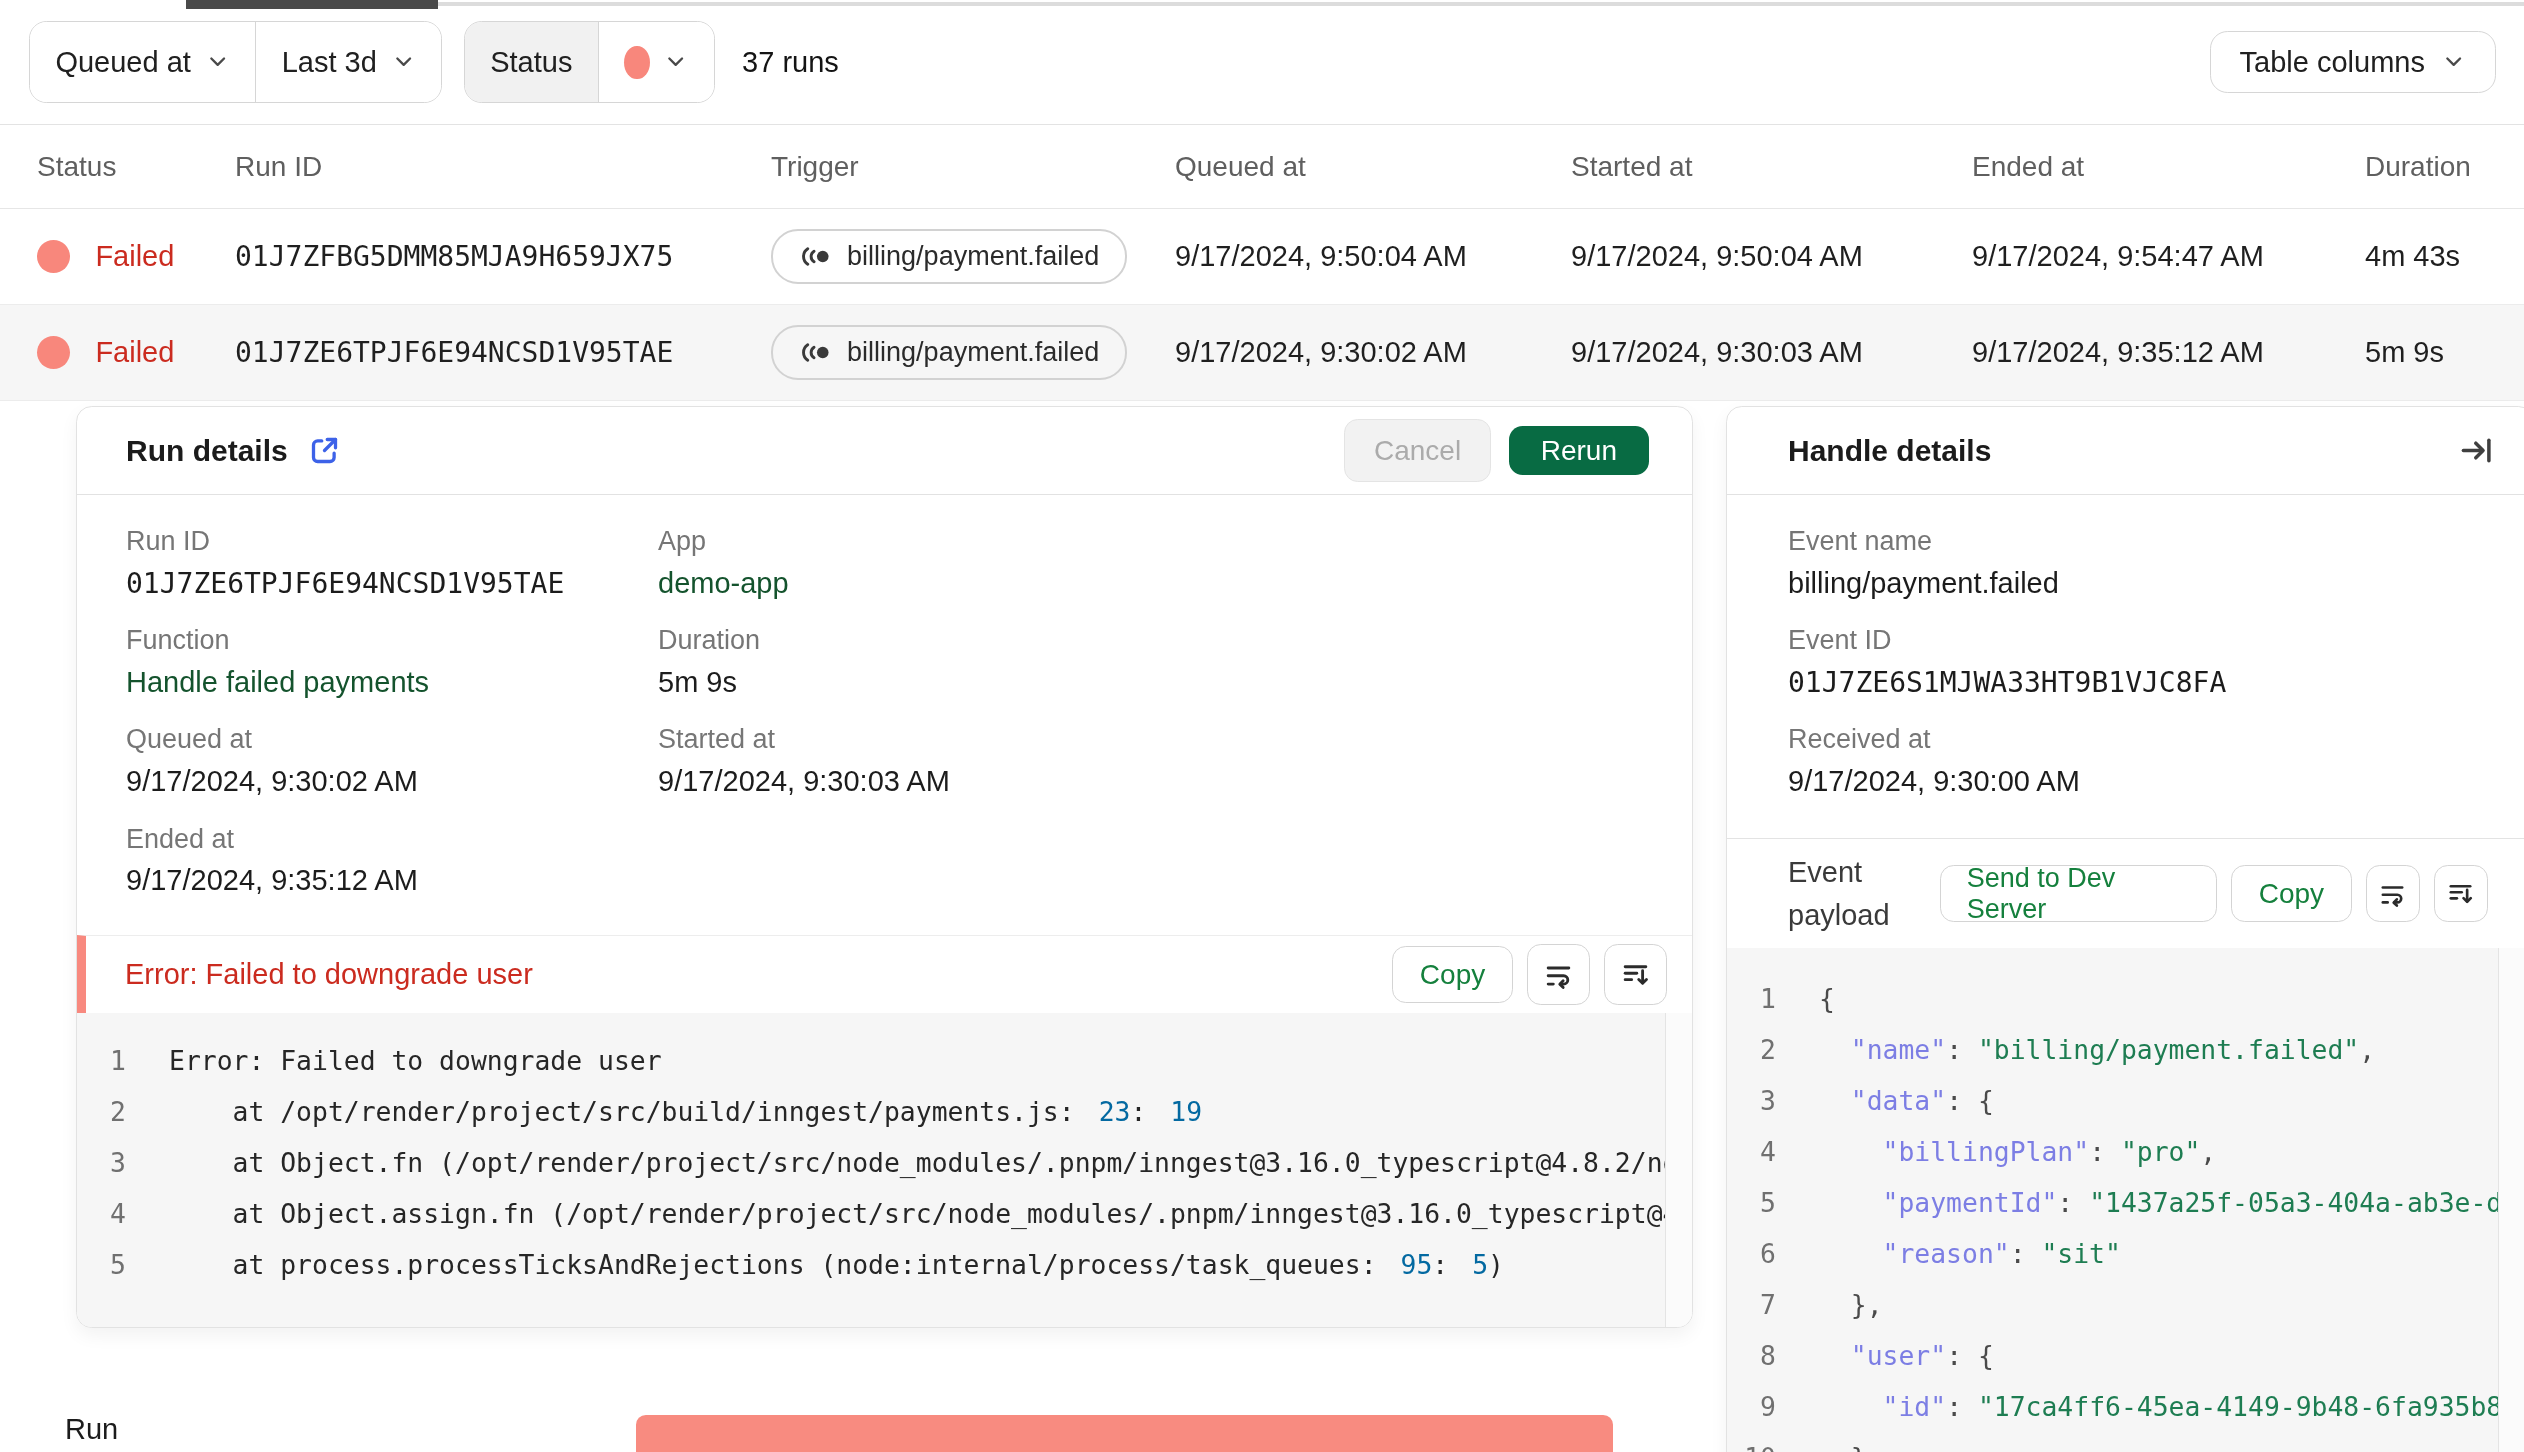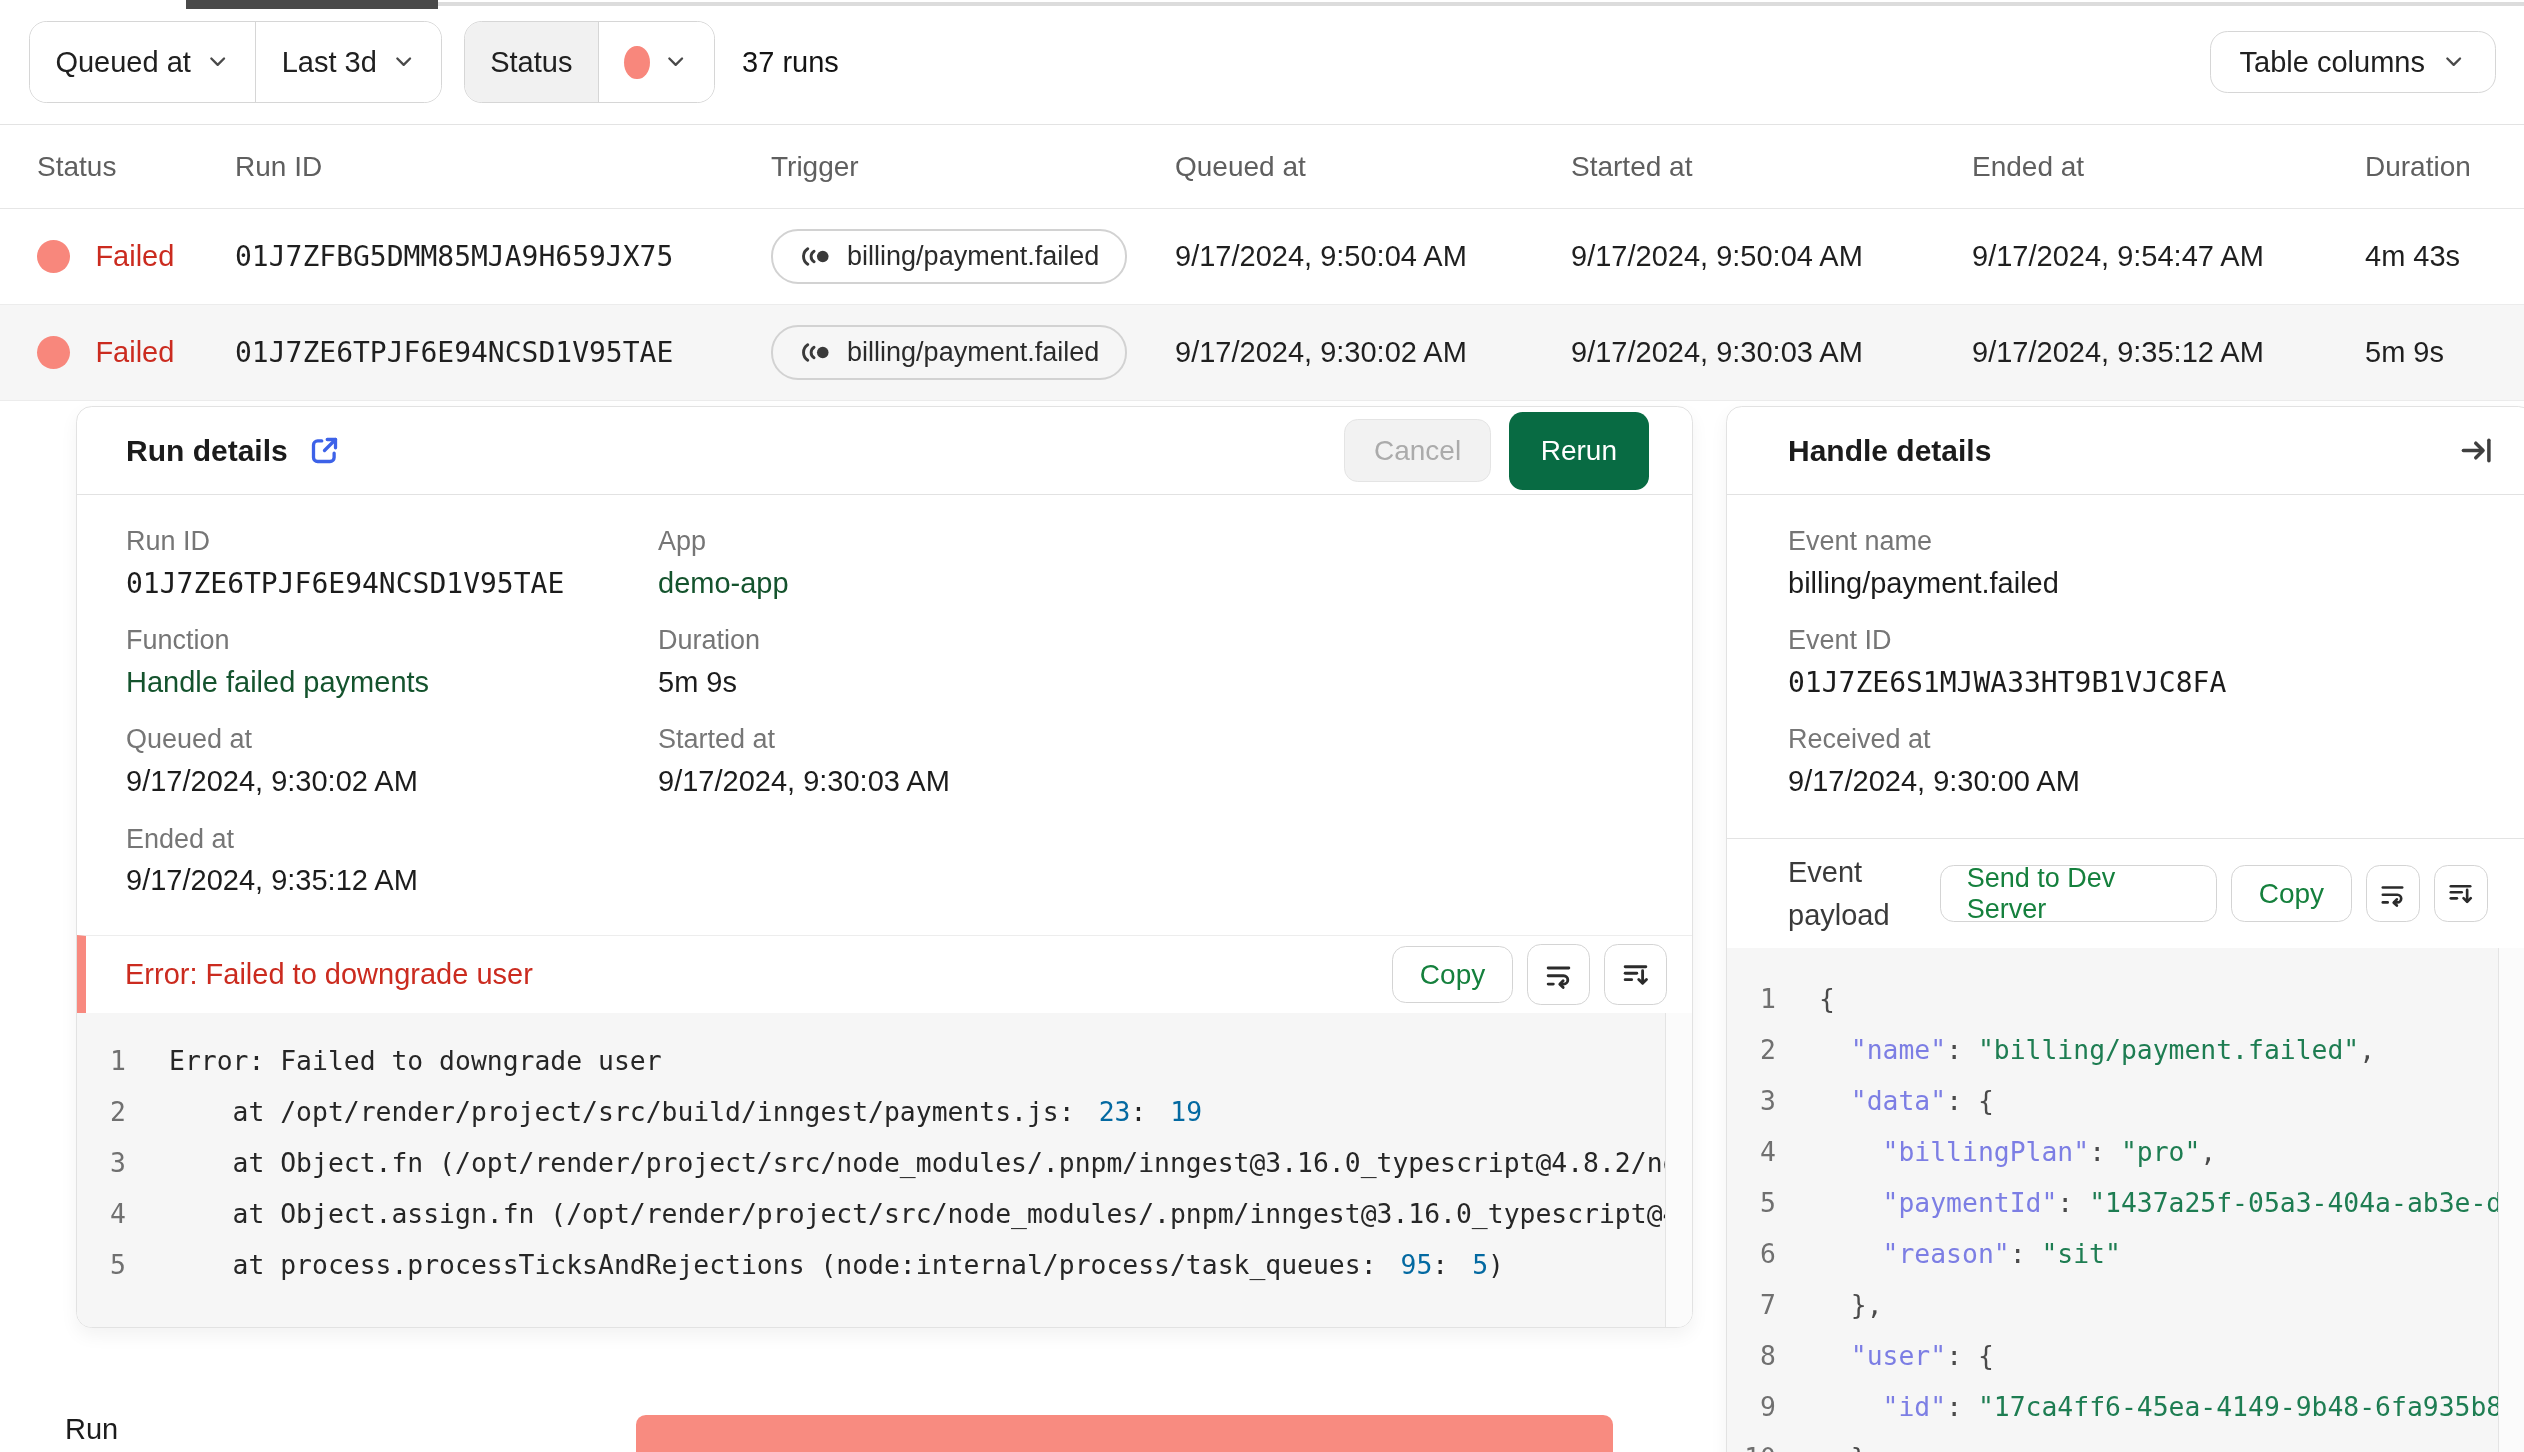--- a/index.html
+++ b/index.html
@@ -41,21 +41,21 @@
   .card { position: absolute; background: #fff; border: 1px solid #e2e2e2; border-radius: 15.7px; box-shadow: 0 7.8px 17.6px rgba(0,0,0,0.05); overflow: hidden; display: flex; flex-direction: column; }
   #run-card { left: 76px; top: 406px; width: 1617px; height: 922px; }
   #trigger-card { left: 1726px; top: 406px; width: 808px; height: 1174px; }
   .card-header { height: 88px; flex: none; border-bottom: 1px solid #e2e2e2; display: flex; align-items: center; }
   .card-title { font-size: 30px; font-weight: 600; color: #1b1b1b; }
   #run-card .card-header { padding: 0 43px 0 49px; gap: 20px; }
   #trigger-card .card-header { padding: 0 39px 0 61px; }
 
   .btn { display: inline-flex; align-items: center; justify-content: center; border-radius: 13.7px; font-size: 28px; cursor: pointer; border: 1px solid transparent; }
   .btn-cancel { height: 63px; padding: 0 29px; background: #f2f2f2; border-color: #e4e4e4; color: #ababab; cursor: default; }
-  .btn-rerun { height: 78px; padding: 0 31px; background: #086b43; color: #ffffff; font-weight: 500; }
+  .btn-rerun { height: 49px; padding: 0 31px; background: #086b43; color: #ffffff; font-weight: 500; }
   .btn-white { height: 57px; padding: 0 27px; background: #fff; border-color: #d4d4d4; color: #15803d; }
   .btn-icon { width: 63px; height: 61px; padding: 0; background: #fff; border: 1px solid #d4d4d4; border-radius: 13.7px; display: inline-flex; align-items: center; justify-content: center; cursor: pointer; }
 
   
   .rd-fields { height: 440px; flex: none; padding: 31px 49px 0; display: grid; grid-template-columns: 532px 1fr; align-content: start; }
   .field { margin-bottom: 25.4px; }
   .field .label { font-size: 27px; color: #767676; margin-bottom: 9.8px; }
   .field .value { font-size: 29px; color: #1c1c1c; }
   .field .value.mono { font-size: 28px; }
   .link { color: #14532d; text-decoration: none; cursor: pointer; }

